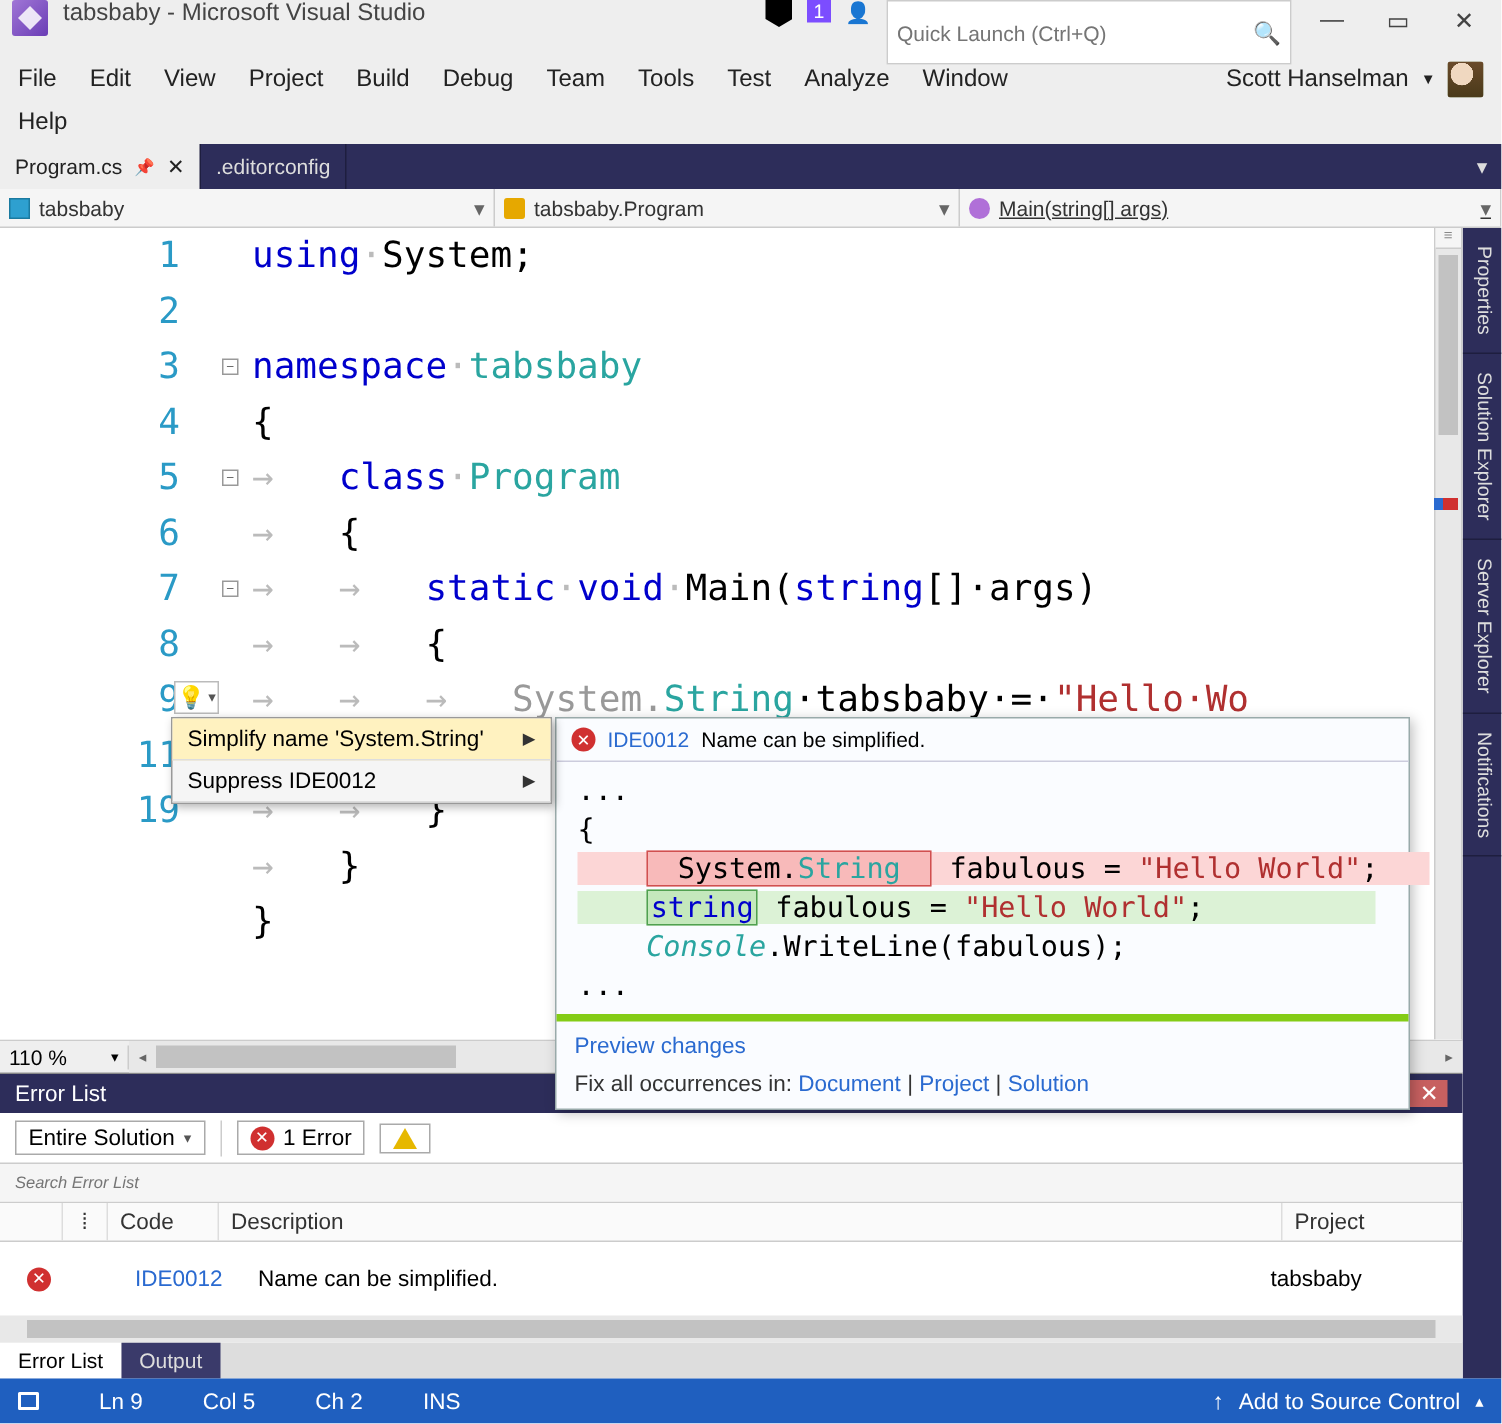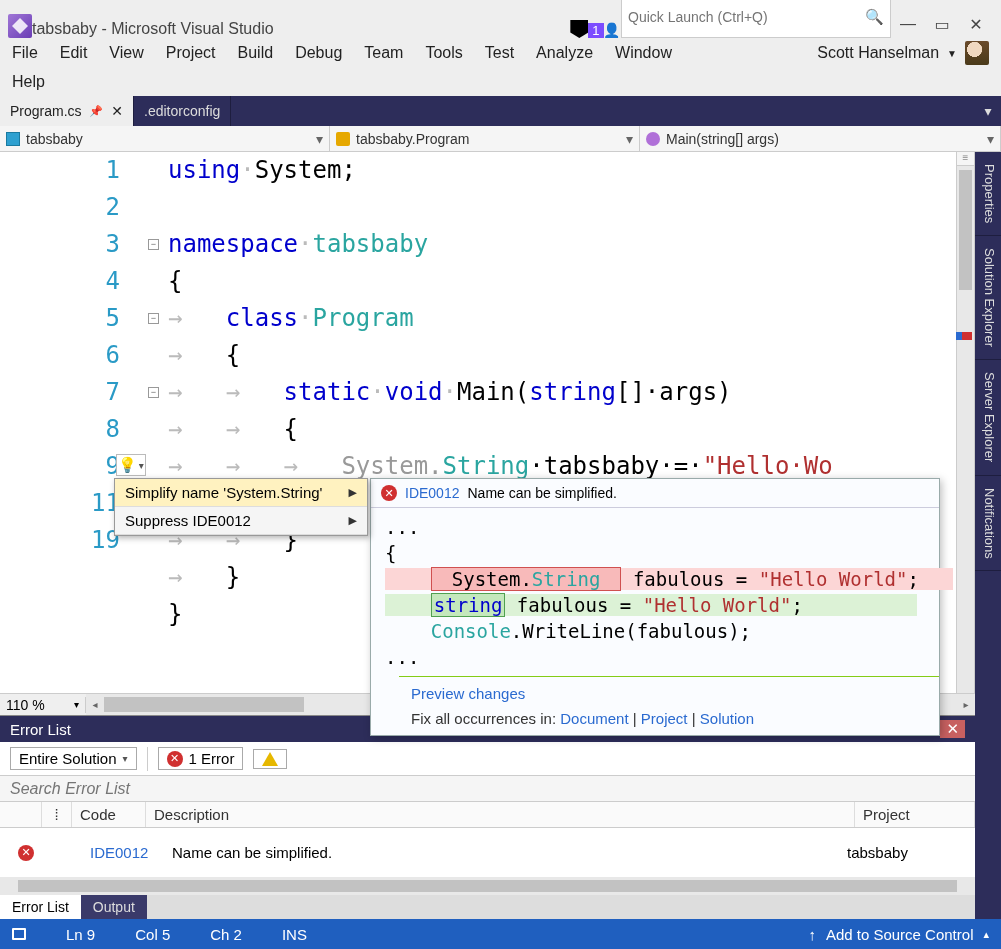--- a/index.html
+++ b/index.html
@@ -1,19 +1,19 @@
 <!DOCTYPE html>
 <html><head>
 <meta charset="utf-8">
 <style>
   * { box-sizing: border-box; margin: 0; padding: 0; }
   body { font-family: "Segoe UI", Arial, sans-serif; font-size: 14px; background: #fff; width: 1001px; height: 949px; overflow: hidden; position: relative; }
 
   
-  .titlebar { height: 38px; background: #eee; display: flex; align-items: flex-end; padding: 0 8px; }
+  .titlebar { height: 38px; background: #eee; display: flex; align-items: flex-start; padding: 0 8px; gap: 10px; }
   .vs-logo { width: 24px; height: 24px; background: linear-gradient(135deg,#a076d6,#6a3db5); border-radius: 2px; position: relative; }
   .vs-logo::after { content:""; position:absolute; inset:4px; background:#fff; clip-path: polygon(50% 0,100% 50%,50% 100%,0 50%); opacity:.85;}
   .title-text { color:#444; font-size: 16px; flex:0 0 auto;}
   .title-gap { flex:1; }
   .flag { width: 18px; height: 18px; background:#000; clip-path: polygon(0 0,100% 0,100% 70%,50% 100%,0 70%); }
   .notif-badge { background:#7c4dff; color:#fff; padding:0 4px; font-size:13px; }
   .title-btn { width:34px; height:28px; display:flex; align-items:center; justify-content:center; color:#444; font-size:16px;}
   .quick-launch { flex:0 0 270px; height:43px; border:1px solid #ccc; display:flex; align-items:center; padding:0 6px; background:#fff; }
   .quick-launch input { border:0; outline:0; flex:1; font-size:14px; color:#888; background:transparent;}
   .search-ic { color:#666; font-size:15px;}
@@ -78,21 +78,21 @@
 
   
   .preview { position:absolute; z-index:49; background:#fafcff; border:1px solid #9aa; box-shadow:2px 2px 8px rgba(0,0,0,.25);}
   .pv-head { display:flex; align-items:center; gap:8px; padding:6px 10px; border-bottom:1px solid #ccd;}
   .pv-err-ic { width:16px; height:16px; background:#d03030; border-radius:50%; color:#fff; font-size:11px; display:flex; align-items:center; justify-content:center;}
   .pv-code { font-family:Consolas,monospace; font-size:19px; line-height:26px; padding:6px 14px; white-space:pre;}
   .diff-del { background:#fcd6d6; }
   .diff-del .typebox{ border:1px solid #d05050; background:#f8baba; padding:0 20px;}
   .diff-add { background:#dcf2d6; }
   .diff-add .typebox{ border:1px solid #50a050; background:#c4e8bc; padding:0 2px;}
-  .pv-foot { border-top:1px solid #84cc16; padding:8px 12px; font-size:15px; color:#333;margin-left:28px;}
+  .pv-foot { border-top:5px solid #84cc16; padding:8px 12px; font-size:15px; color:#333;}
   .pv-link { color:#2a6ad0; }
 
   
   .zoomrow { height:22px; background:#efefef; border-top:1px solid #ccc; display:flex; align-items:center;}
   .zoombox { width:86px; padding:0 6px; display:flex; justify-content:space-between; align-items:center; border-right:1px solid #ccc; font-size:14px;}
   .hscroll { flex:1; background:#e8e8e8; position:relative; height:100%;}
   .hscroll .thumb { position:absolute; top:3px; bottom:3px; left:18px; width:200px; background:#c2c2c2;}
   .hscroll .arr { position:absolute; top:0; bottom:0; width:18px; display:flex; align-items:center; justify-content:center; color:#666; font-size:10px;}
   .hscroll .arr.left{left:0;} .hscroll .arr.right{right:0;}
 
@@ -100,21 +100,21 @@
   .errlist { background:#fff; border-top:1px solid #888;}
   .errlist-title { background:#2d2d5a; color:#fff; padding:4px 10px; display:flex; align-items:center; font-size:15px;}
   .errlist-title .closebtn { margin-left:auto; background:#c76060; color:#fff; padding:0 6px;}
   .errlist-toolbar { height:34px; display:flex; align-items:center; gap:10px; padding:0 10px; border-bottom:1px solid #ccc;}
   .combo { border:1px solid #aaa; padding:2px 8px; display:flex; align-items:center; gap:6px; font-size:15px; background:#fff;}
   .combo .caret{font-size:10px;color:#555;}
   .pill { border:1px solid #aaa; padding:2px 8px; display:flex; align-items:center; gap:6px; font-size:15px;}
   .err-ic { width:16px; height:16px; border-radius:50%; background:#d03030; color:#fff; font-size:11px; display:flex; align-items:center; justify-content:center;}
   .warn-ic { width:0; height:0; border-left:8px solid transparent; border-right:8px solid transparent; border-bottom:14px solid #e6b800;}
   .errlist-search { height:26px; border-bottom:1px solid #ccc; }
-  .errlist-search input { width:100%; height:100%; border:0; outline:0; padding:0 10px; color:#888; font-size:16px; font-style:italic; background:#f5f5f5;}
+  .errlist-search input { width:100%; height:100%; border:0; outline:0; padding:0 10px; color:#888; font-size:11px; font-style:italic; background:#f5f5f5;}
   .errlist-hdr { display:flex; border-bottom:1px solid #ccc; font-size:15px; color:#333; background:#fafafa;}
   .errlist-hdr > div { padding:4px 8px; border-right:1px solid #ddd;}
   .errlist-row { display:flex; font-size:15px; padding:6px 8px; align-items:center; gap:8px;}
   .errlist-row .code { color:#2a6ad0; font-family:inherit; font-size:15px;}
   .errlist-hscroll { height:18px; background:#e8e8e8; position:relative;}
   .errlist-hscroll .thumb { position:absolute; top:3px; bottom:3px; left:18px; right:18px; background:#c2c2c2;}
   .bottom-tabs { display:flex; background:#ddd; font-size:14px;}
   .bottom-tabs .btab { padding:4px 12px; }
   .bottom-tabs .btab.active { background:#fff; }
   .bottom-tabs .btab.inactive { background:#3a3a6a; color:#ddd;}
@@ -182,21 +182,21 @@
   <div class="navbox" style="flex:0 0 330px;">
     <span class="nbicon csharp"></span>
     <span>tabsbaby</span>
     <span class="caret">▾</span>
   </div>
   <div class="navbox" style="flex:0 0 310px;">
     <span class="nbicon cls"></span>
     <span>tabsbaby.Program</span>
     <span class="caret">▾</span>
   </div>
-  <div class="navbox" style="flex:1;">
+  <div class="navbox" style="flex:1;text-decoration:underline;">
     <span class="nbicon method"></span>
     <span>Main(string[] args)</span>
     <span class="caret">▾</span>
   </div>
 </div>
 
 <div class="main">
   <div class="editor-col">
 
     <div class="codewrap">
@@ -323,21 +323,21 @@
     <div class="preview" style="left:370px; top:326px; width:570px;">
       <div class="pv-head">
         <div class="pv-err-ic">✕</div>
         <span style="color:#2a6ad0;">IDE0012</span>
         <span>Name can be simplified.</span>
       </div>
       <div class="pv-code"><span>...</span>
 <span>{</span>
 <span class="diff-del">    <span class="typebox"><span>System.</span><span style="color:#2aa5a0;">String</span></span><span> fabulous = </span><span class="tk-str">"Hello World"</span><span>;</span>   </span>
 <span class="diff-add">    <span class="typebox" style="color:#0000cc;">string</span><span> fabulous = </span><span class="tk-str">"Hello World"</span><span>;</span>          </span>
-    <span style="color:#2aa5a0;">Console</span><span>.WriteLine(fabulous);</span>
+    <span style="color:#2aa5a0;font-style:italic;">Console</span><span>.WriteLine(fabulous);</span>
 <span>...</span></div>
       <div class="pv-foot">
         <div><span class="pv-link">Preview changes</span></div>
         <div style="margin-top:8px;">
           <span>Fix all occurrences in: </span>
           <span class="pv-link">Document</span>
           <span> | </span>
           <span class="pv-link">Project</span>
           <span> | </span>
           <span class="pv-link">Solution</span>

